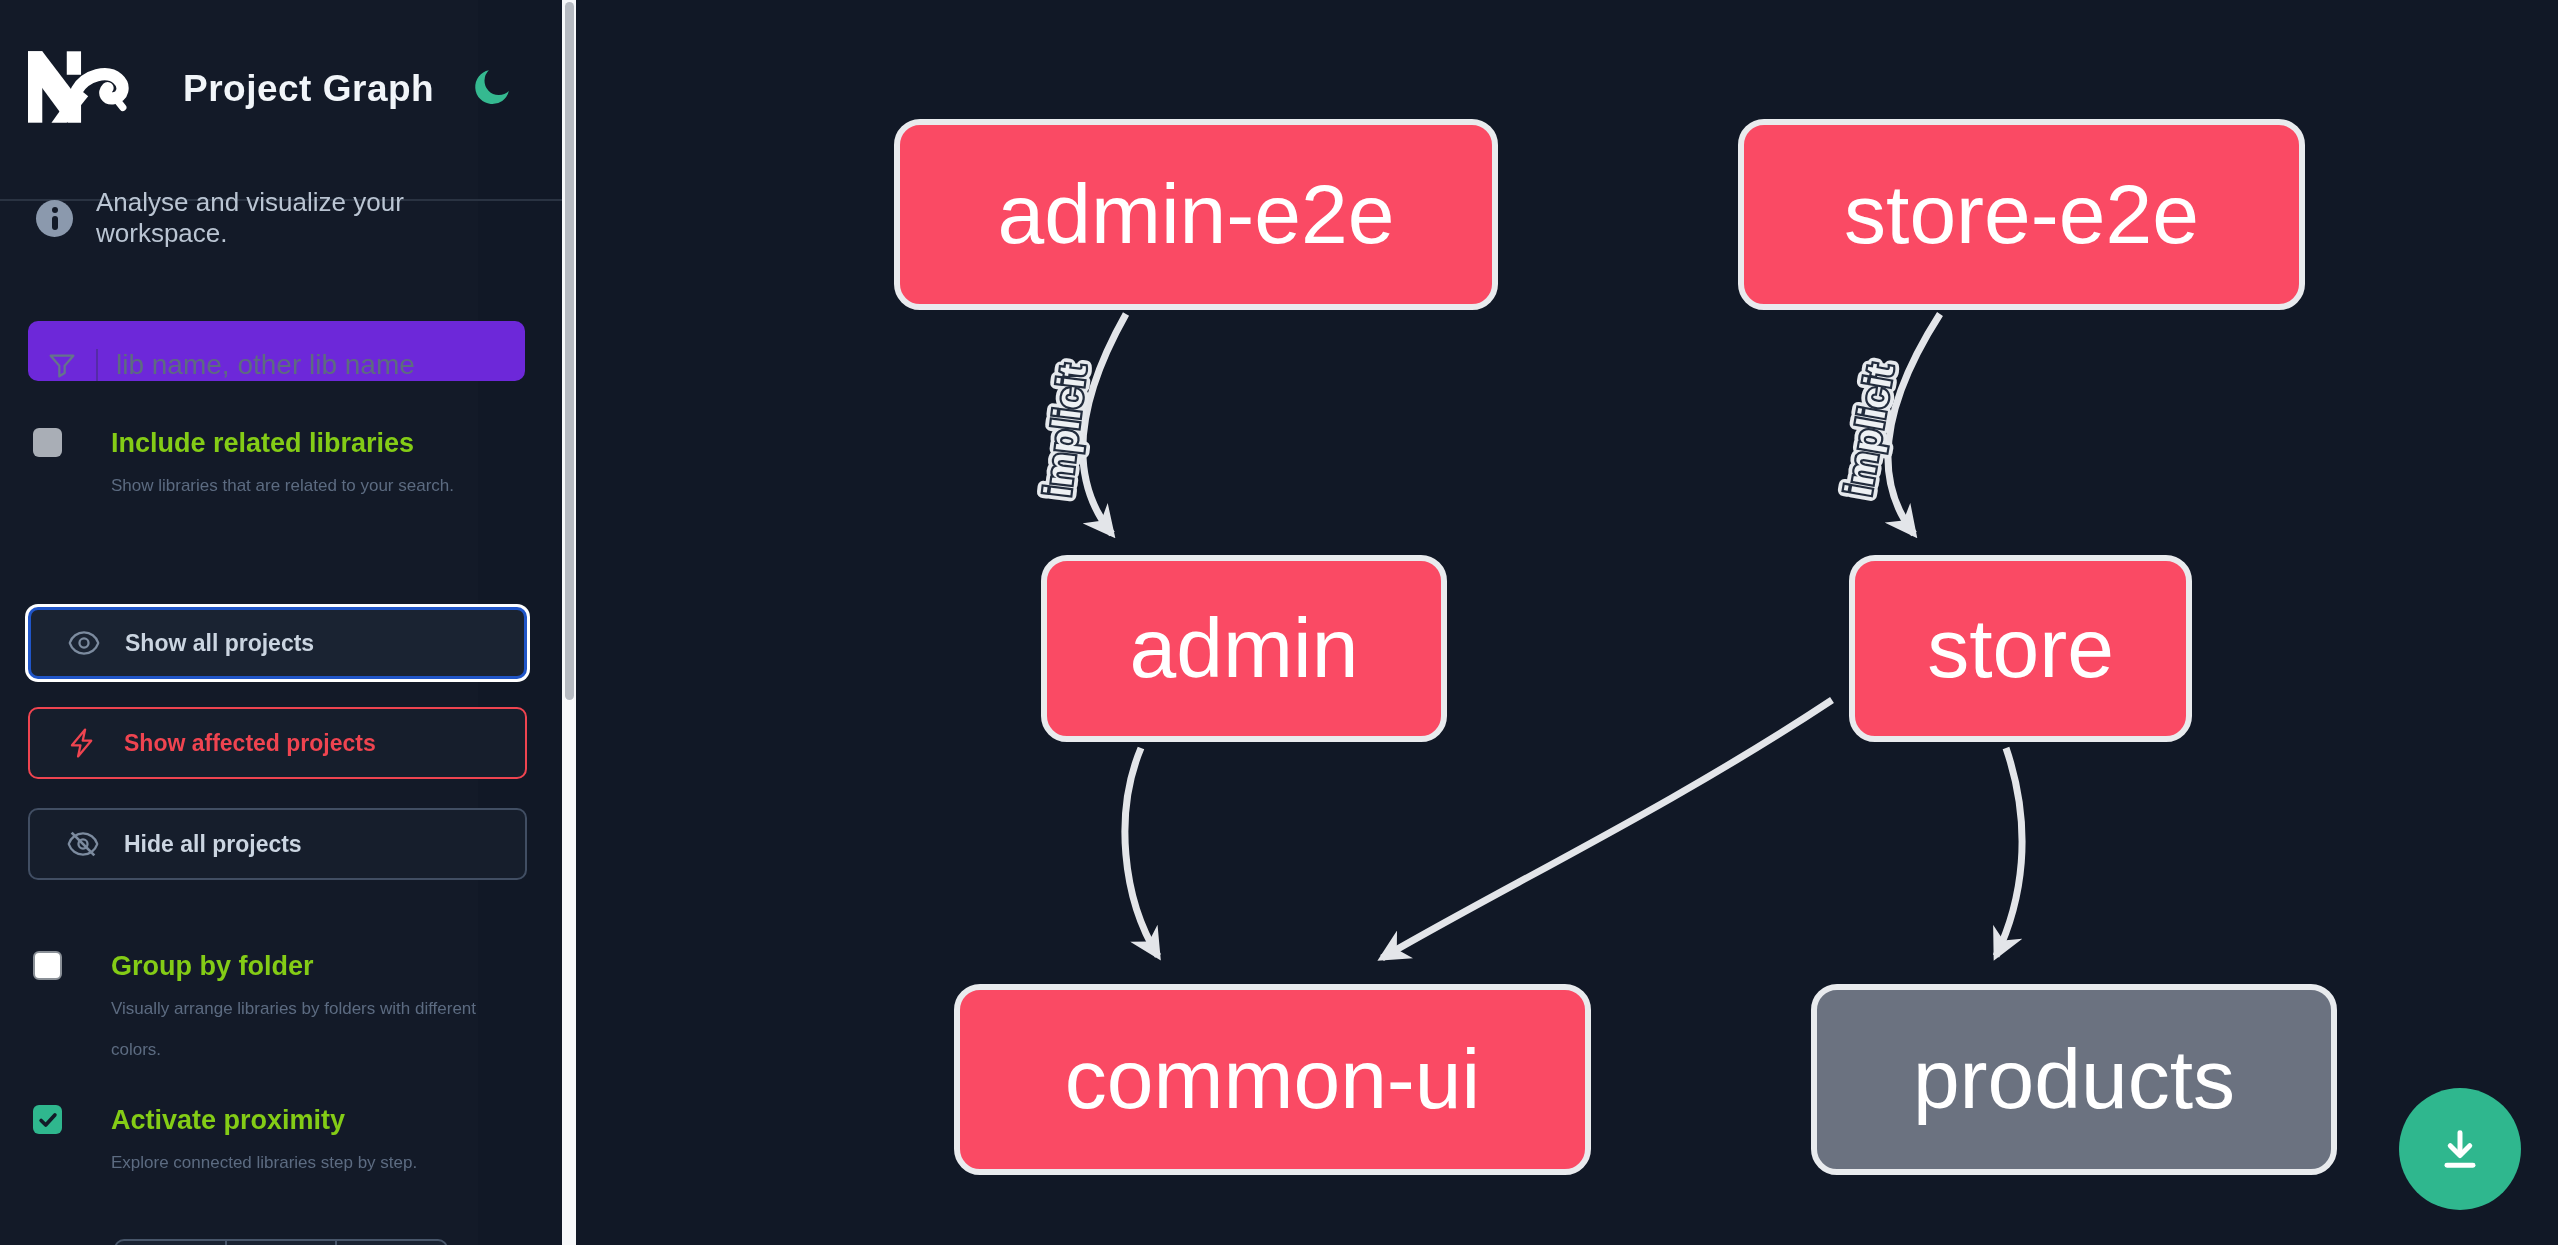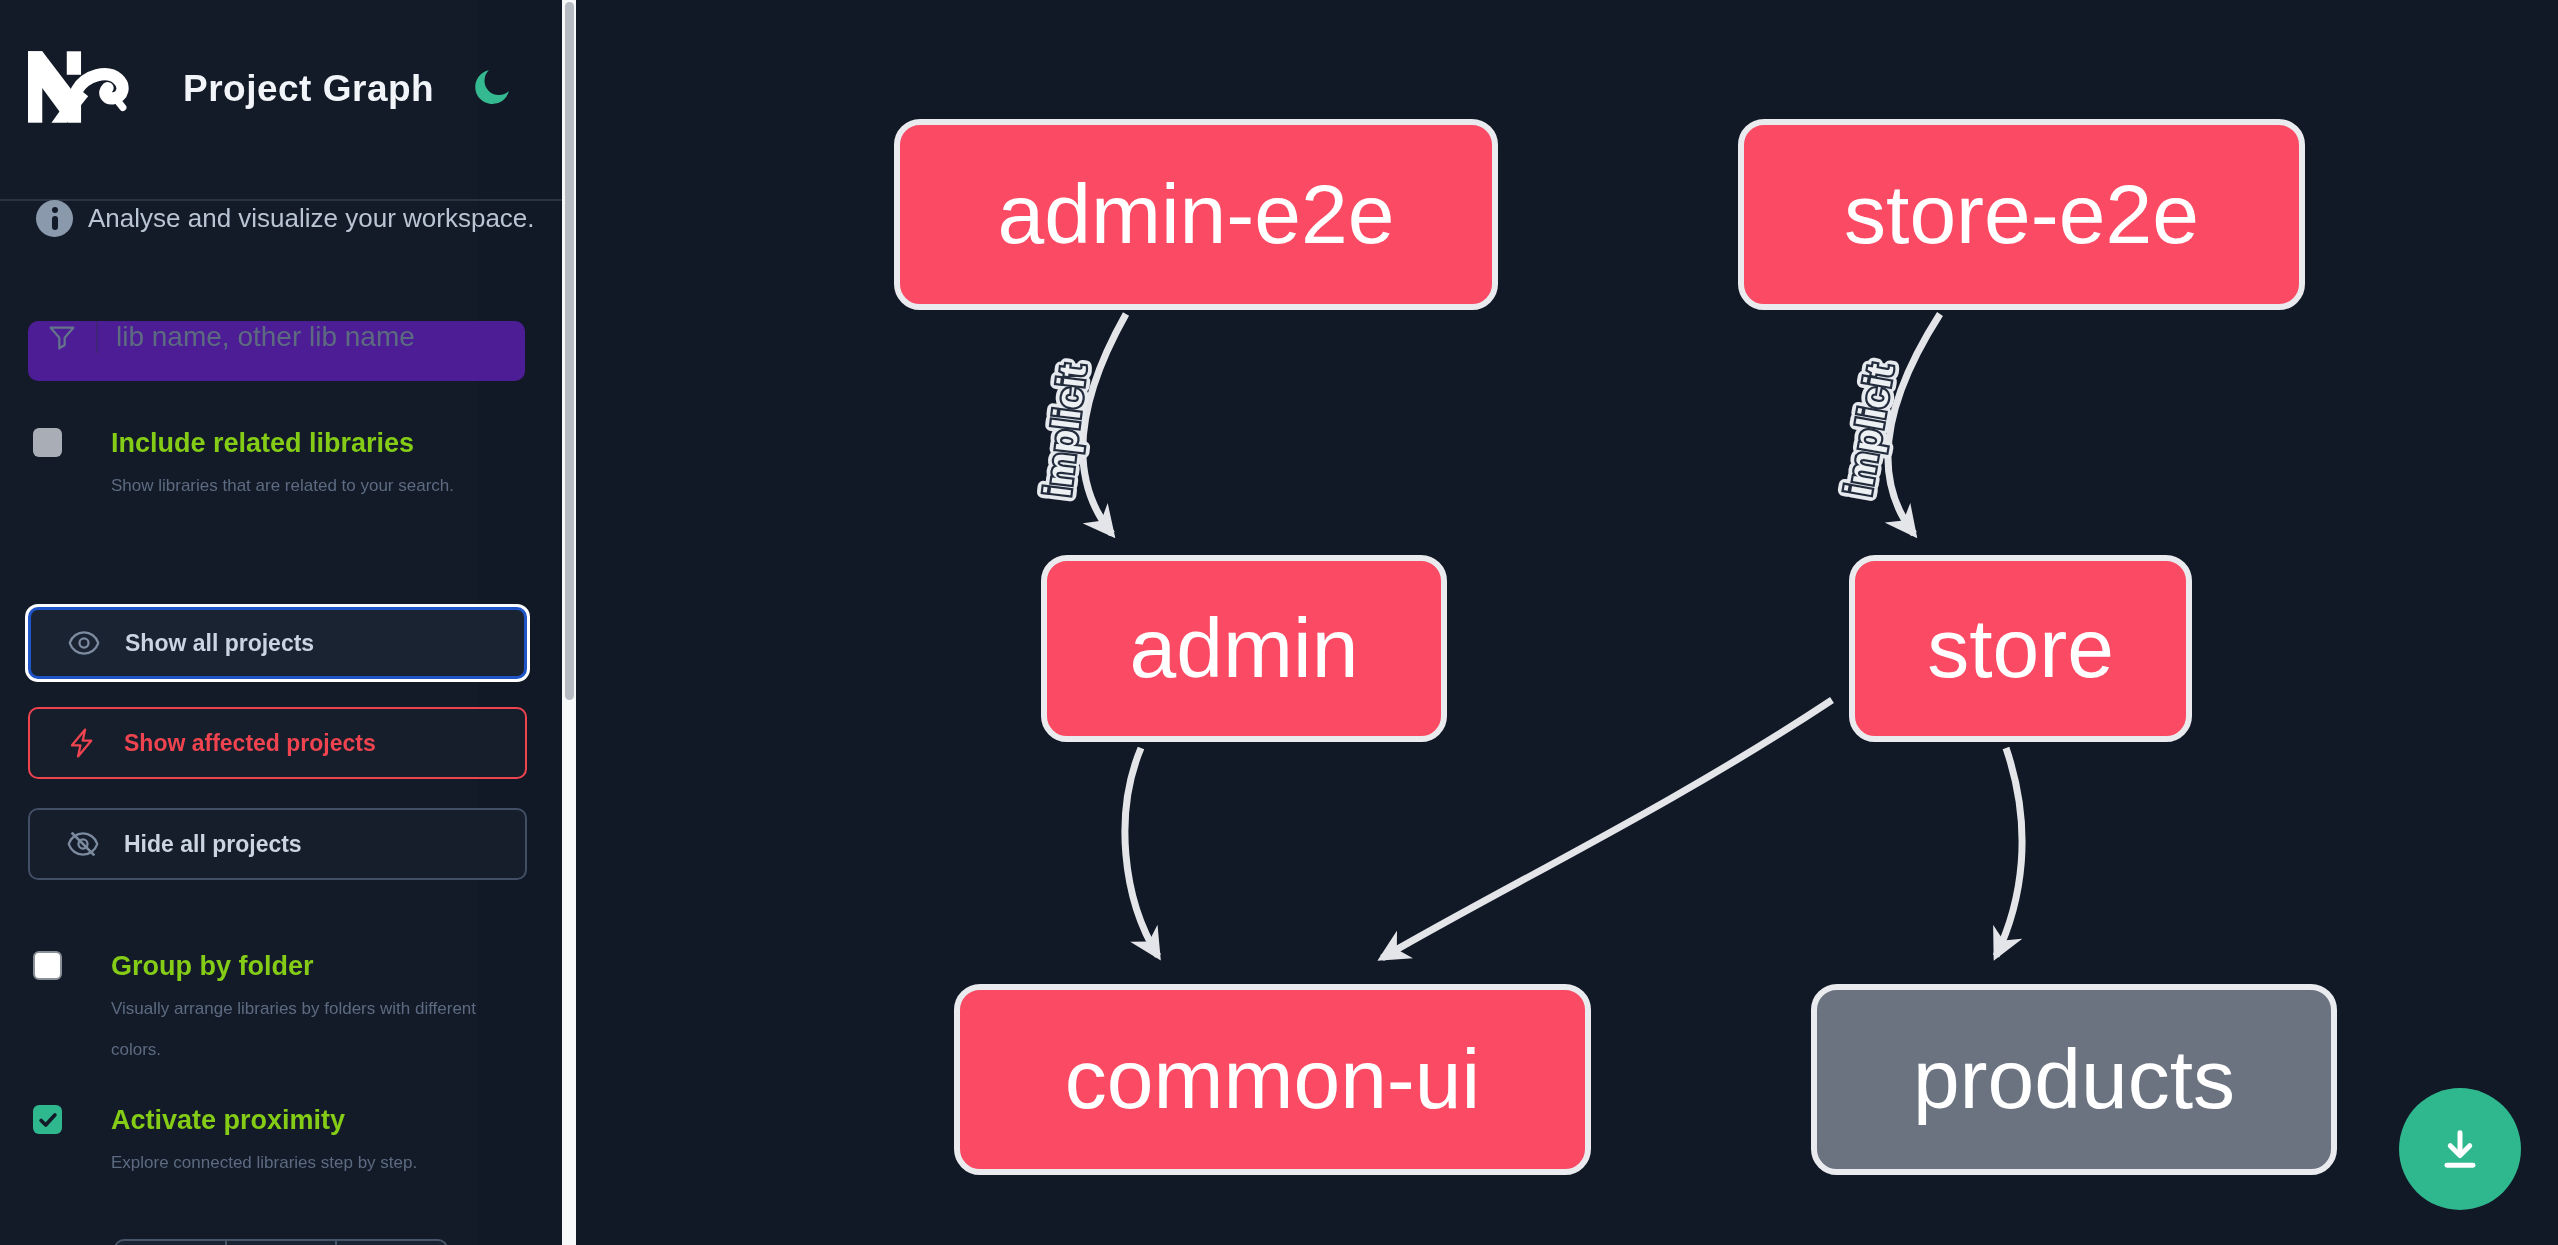--- a/index.html
+++ b/index.html
@@ -13,24 +13,24 @@
   .nx-logo{position:absolute;left:28px;top:47px;width:102px;height:80px;}
   .sb-title{position:absolute;left:183px;top:68px;font-size:37px;font-weight:700;color:#f1f5f9;letter-spacing:.5px;}
   .moon{position:absolute;left:470px;top:64px;width:44px;height:46px;cursor:pointer;}
   .sb-divider{position:absolute;left:0;top:199px;width:562px;height:2px;background:#2a3342;}
 
   .info-row{position:absolute;left:36px;top:198px;width:500px;height:40px;display:flex;align-items:center;}
   .info-icon{width:37px;height:37px;border-radius:50%;background:#8b99ad;flex:0 0 auto;
              display:flex;align-items:center;justify-content:center;}
   .info-icon .dot{width:6px;height:6px;border-radius:50%;background:#131a28;margin-bottom:3px;}
   .info-icon .stem{width:6px;height:14px;border-radius:3px;background:#131a28;}
-  .info-text{margin-left:15px;font-size:26px;font-weight:500;color:#bac5d3;}
-
-  .search-box{position:absolute;left:28px;top:321px;width:497px;height:60px;background:#4c1d95;
-              border-radius:10px;display:flex;align-items:flex-start;overflow:hidden;}
+  .info-text{margin-left:23px;font-size:26px;font-weight:500;color:#bac5d3;}
+
+  .search-box{position:absolute;left:28px;top:321px;width:497px;height:60px;background:#6d28d9;
+              border-radius:10px;display:flex;align-items:flex-end;overflow:hidden;}
   .search-iconcell{width:70px;display:flex;align-items:center;justify-content:center;border-right:2px solid #27324455;}
   .search-box input{flex:1;background:transparent;border:none;outline:none;color:#cbd5e1;
                     font-size:28px;font-family:"Liberation Sans",sans-serif;padding:0 18px;}
   .search-box input::placeholder{color:#5d6b80;}
 
   .toggle{position:absolute;left:33px;width:500px;}
   .toggle .cb{position:absolute;left:0;top:0;width:29px;height:29px;border-radius:6px;cursor:pointer;}
   .cb.gray{background:#a9aeb6;}
   .cb.white{background:#ffffff;border:2px solid #8a9097;}
   .cb.green{background:#2fb78e;display:flex;align-items:center;justify-content:center;}

